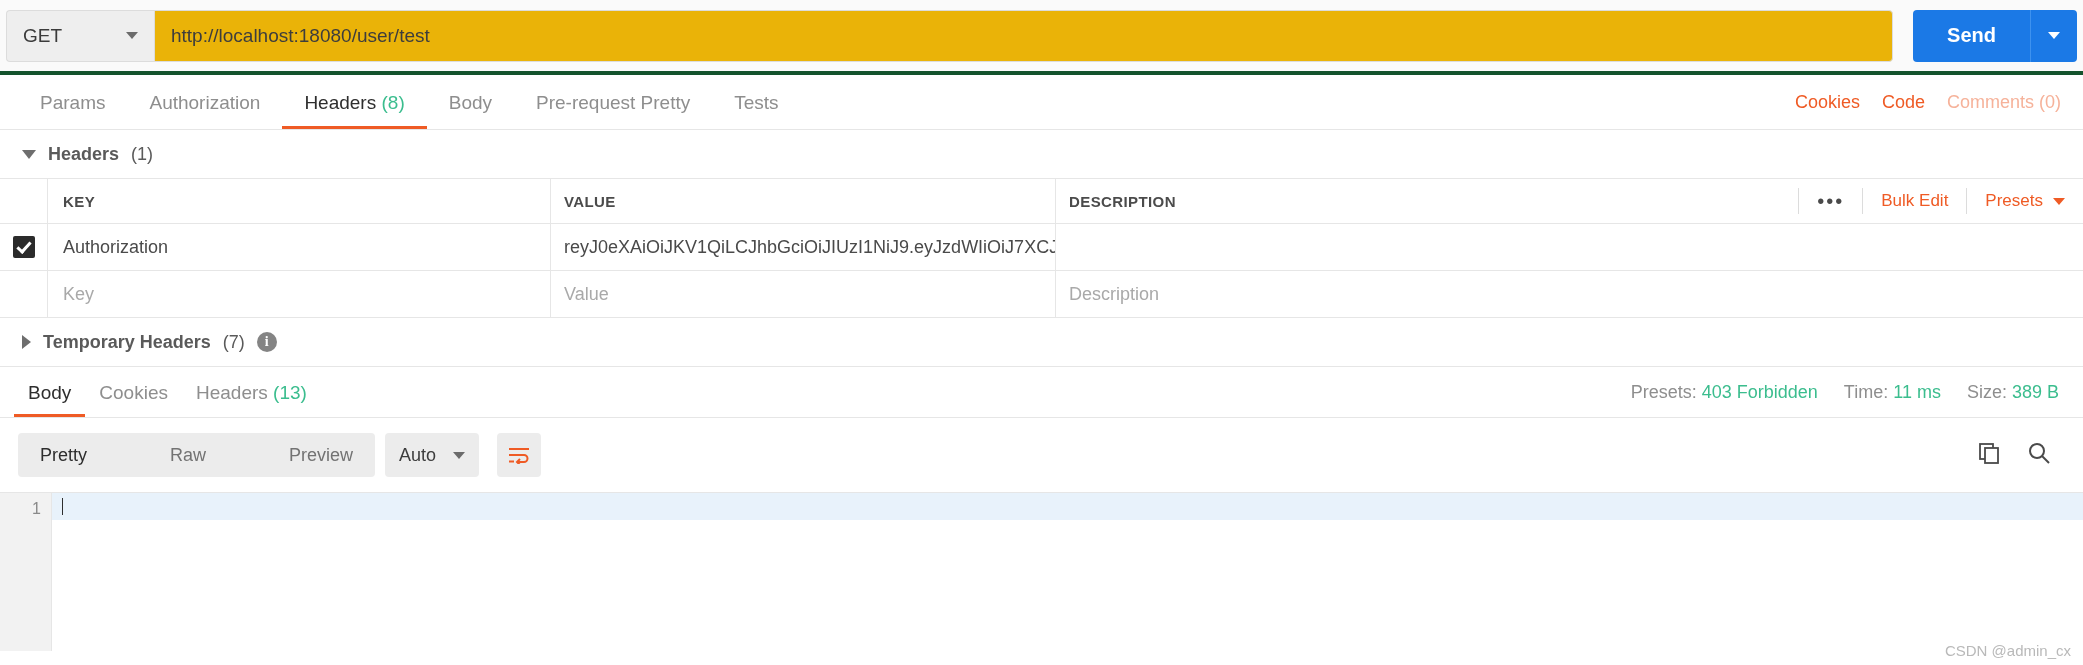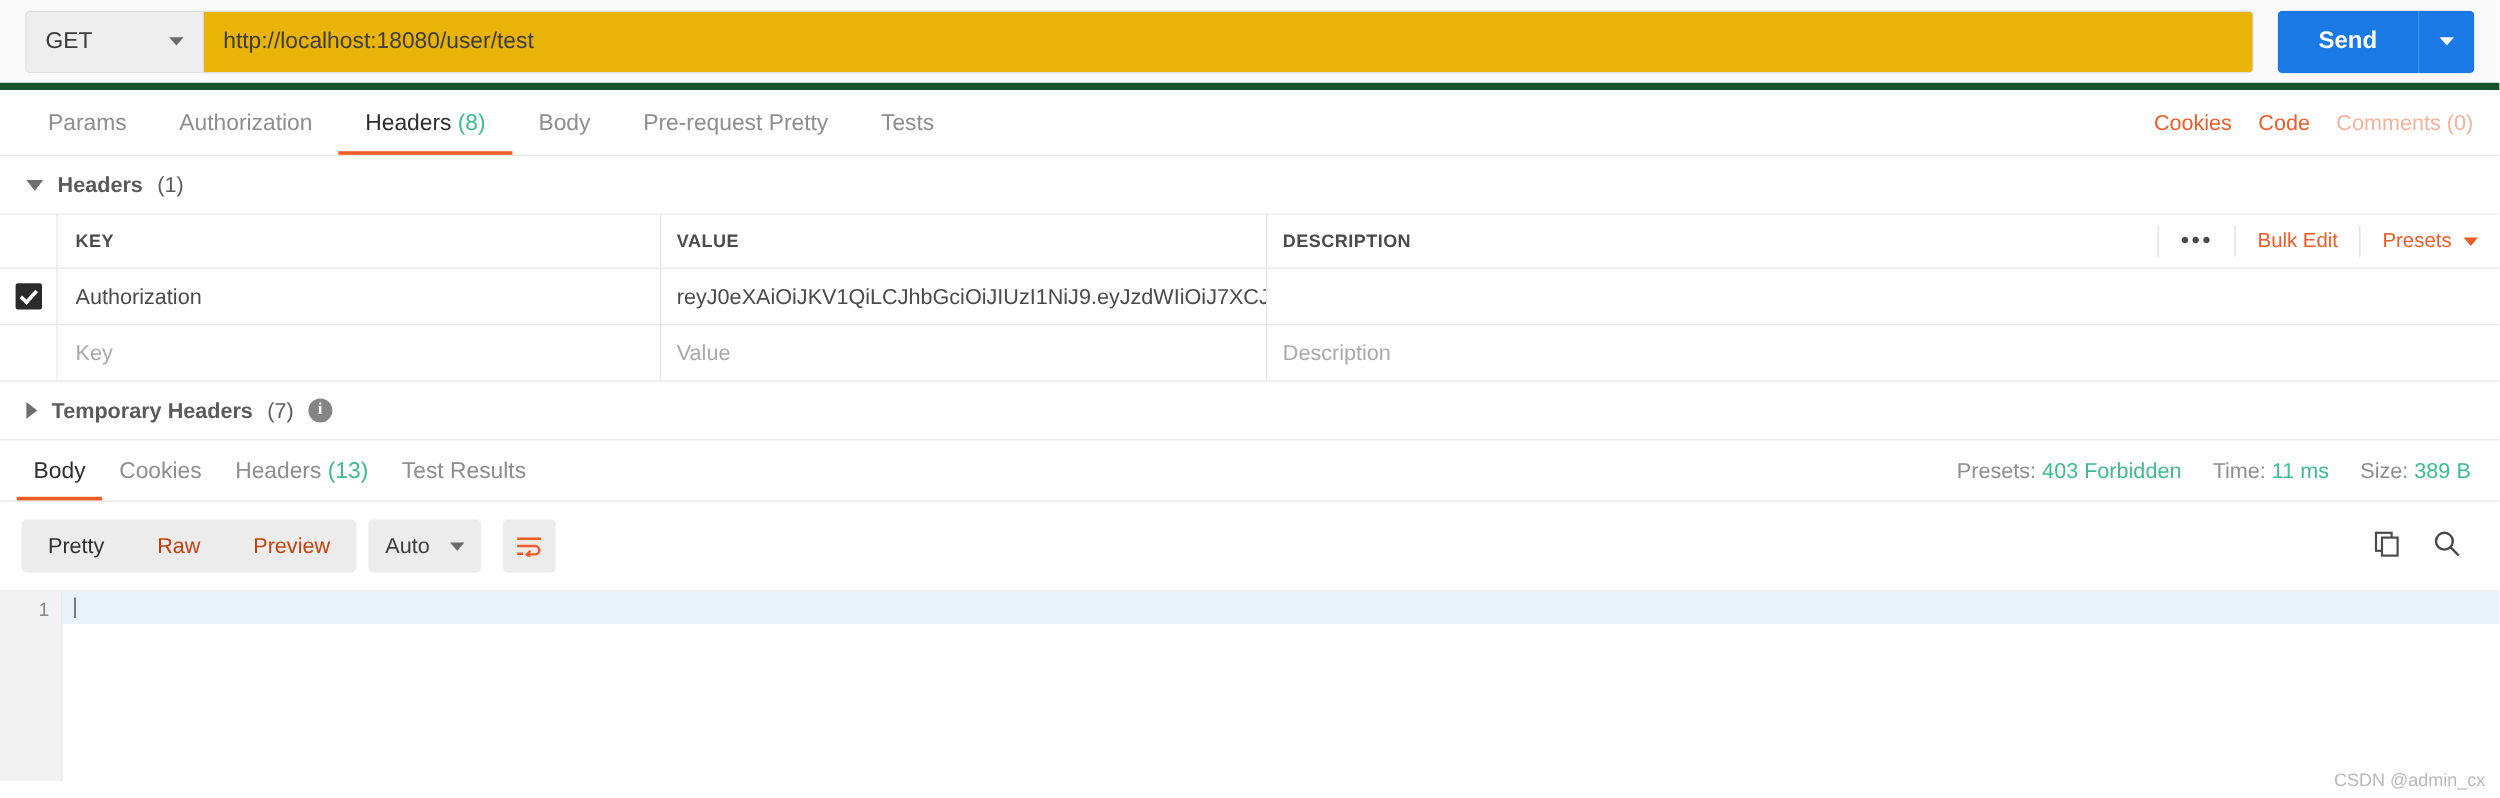--- a/index.html
+++ b/index.html
@@ -16,24 +16,24 @@
     color: #333333;
     overflow: hidden;
     position: relative;
   }
 
   
   .urlbar {
     display: flex;
     align-items: center;
     height: 75px;
-    padding: 0 21px;
+    padding: 0 6px;
     box-sizing: border-box;
     background: #fafafa;
-    border-bottom: 6px solid #14532d;
+    border-bottom: 4px solid #14532d;
   }
   .method-select {
     display: flex;
     align-items: center;
     justify-content: space-between;
     width: 148px;
     height: 52px;
     box-sizing: border-box;
     padding: 0 16px;
     background: #eeeeee;
@@ -292,27 +292,28 @@
     align-items: center;
     height: 74px;
     padding: 0 18px;
   }
   .seg-group {
     display: flex;
     background: #ececec;
     border-radius: 4px;
     height: 44px;
     align-items: flex-end;
+    gap: 39px;
   }
   .seg-btn {
     padding: 0 22px;
     height: 44px;
     line-height: 44px;
     font-size: 18px;
-    color: #c2410c;
+    color: #737373;
   }
   .seg-btn.active { color: #2e2e2e; }
   .auto-select {
     display: flex;
     align-items: center;
     justify-content: space-between;
     margin-left: 10px;
     width: 94px;
     height: 44px;
     padding: 0 14px;
@@ -493,23 +494,20 @@
   <div class="rtab active">
     <span>Body</span>
   </div>
   <div class="rtab">
     <span>Cookies</span>
   </div>
   <div class="rtab">
     <span>Headers</span>
     <span class="count">(13)</span>
   </div>
-  <div class="rtab">
-    <span>Test Results</span>
-  </div>
   <div class="resp-meta">
     <span>
       <span>Presets:</span>
       <span class="v">403 Forbidden</span>
     </span>
     <span>
       <span>Time:</span>
       <span class="v">11 ms</span>
     </span>
     <span>

